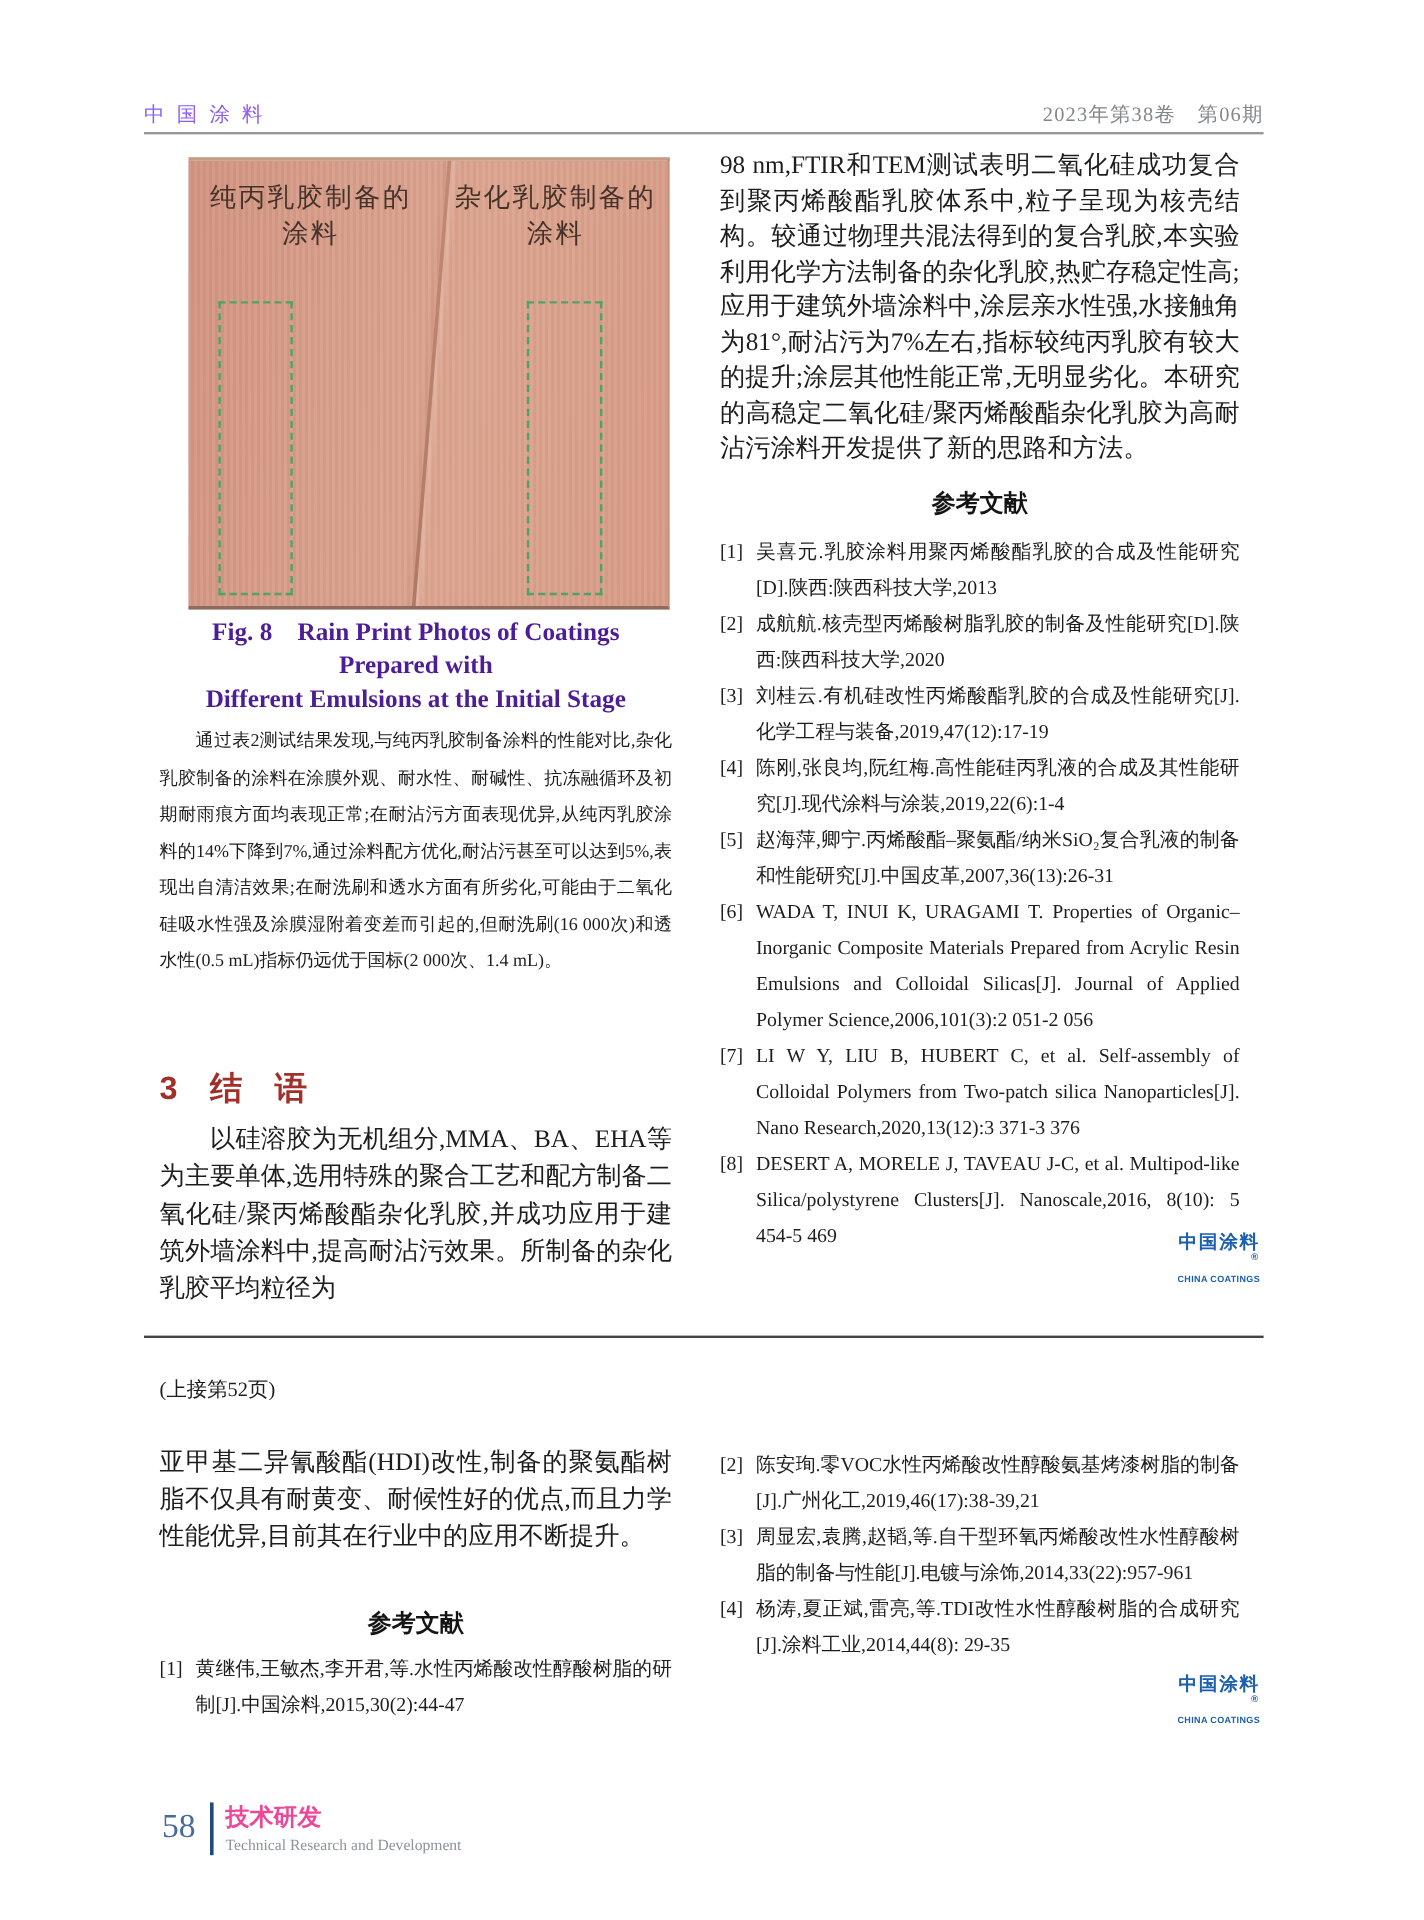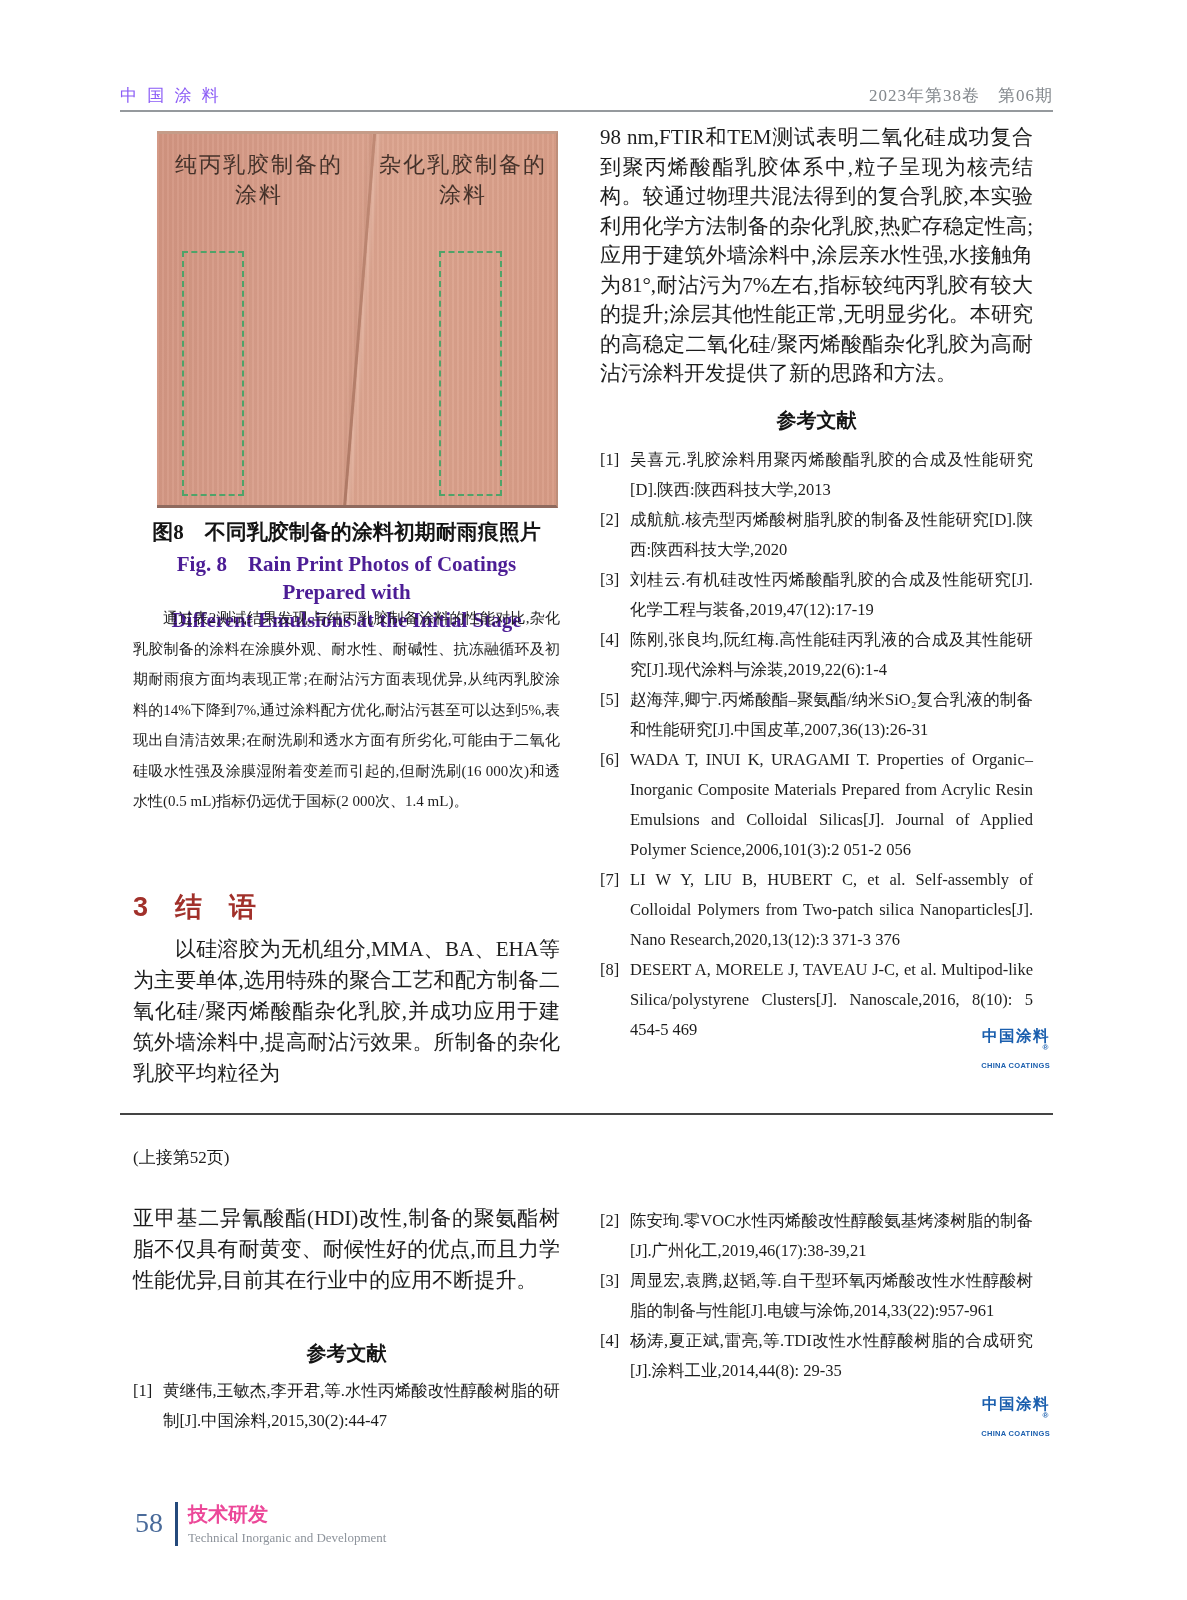--- a/index.html
+++ b/index.html
@@ -92,21 +92,20 @@
   <div class="hdr-rule"></div>
 
   <div class="figure">
     <div class="photo">
       <div class="seam"></div>
       <div class="photo-label left">纯丙乳胶制备的涂料</div>
       <div class="photo-label right">杂化乳胶制备的涂料</div>
       <div class="dash-rect left"></div>
       <div class="dash-rect right"></div>
     </div>
-    <div class="fig-cap-cn">图8　不同乳胶制备的涂料初期耐雨痕照片</div>
     <div class="fig-cap-en">
       <div>Fig. 8　Rain Print Photos of Coatings Prepared with</div>
       <div>Different Emulsions at the Initial Stage</div>
     </div>
   </div>
 
   <div class="para left-para">通过表2测试结果发现,与纯丙乳胶制备涂料的性能对比,杂化乳胶制备的涂料在涂膜外观、耐水性、耐碱性、抗冻融循环及初期耐雨痕方面均表现正常;在耐沾污方面表现优异,从纯丙乳胶涂料的14%下降到7%,通过涂料配方优化,耐沾污甚至可以达到5%,表现出自清洁效果;在耐洗刷和透水方面有所劣化,可能由于二氧化硅吸水性强及涂膜湿附着变差而引起的,但耐洗刷(16 000次)和透水性(0.5 mL)指标仍远优于国标(2 000次、1.4 mL)。</div>
   <div class="section-heading">3　结　语</div>
   <div class="para conclusion-para">以硅溶胶为无机组分,MMA、BA、EHA等为主要单体,选用特殊的聚合工艺和配方制备二氧化硅/聚丙烯酸酯杂化乳胶,并成功应用于建筑外墙涂料中,提高耐沾污效果。所制备的杂化乳胶平均粒径为</div>
 
@@ -183,17 +182,17 @@
   <div class="logo logo-2">
     <div class="logo-cn"><span>中国涂料</span><span class="logo-mark">®</span></div>
     <div class="logo-en">CHINA COATINGS</div>
   </div>
 
   <div class="footer">
     <div class="page-num">58</div>
     <div class="footer-bar"></div>
     <div>
       <div class="footer-cn">技术研发</div>
-      <div class="footer-en">Technical Inorganic and Development</div>
+      <div class="footer-en">Technical Research and Development</div>
     </div>
   </div>
 
 </div>
 
 </body></html>

